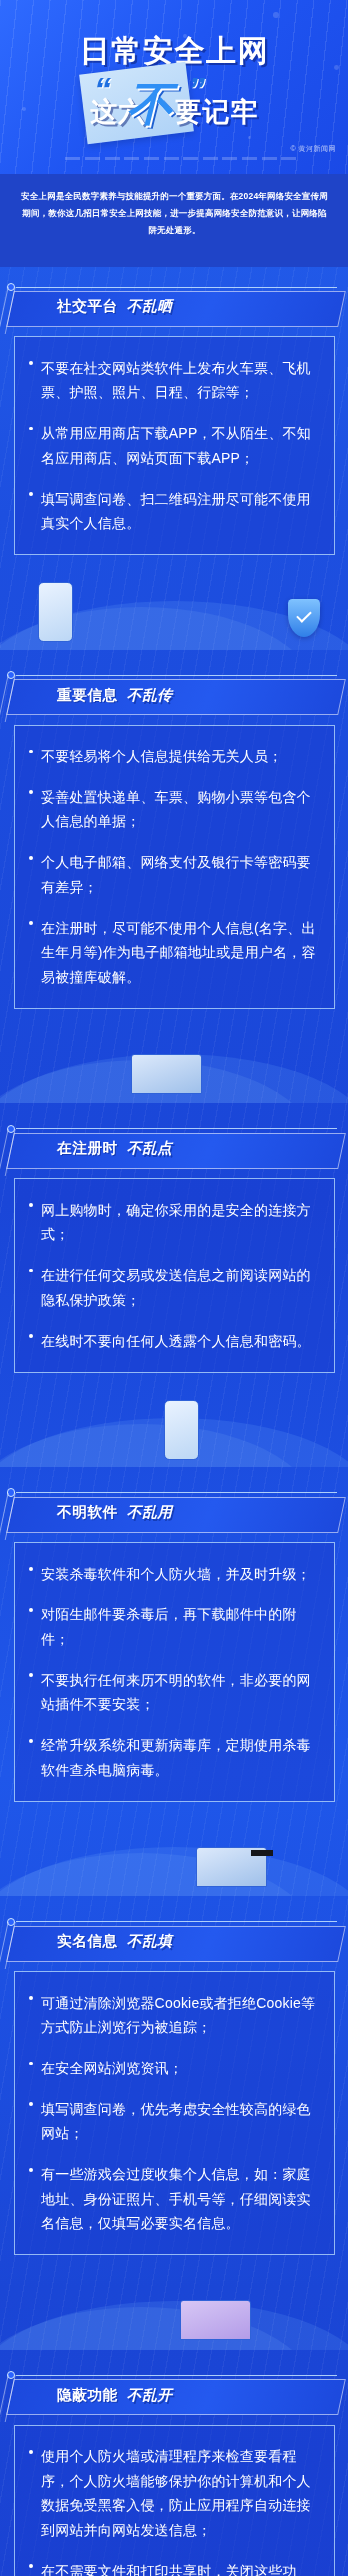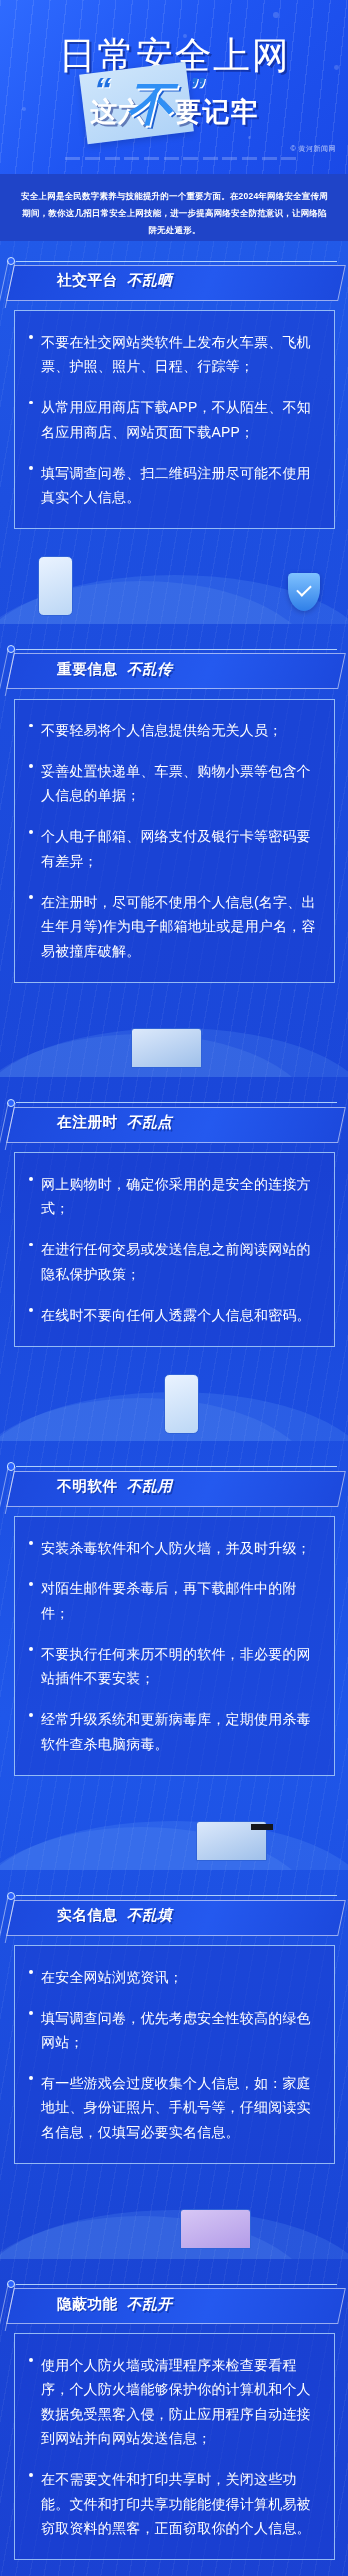--- a/index.html
+++ b/index.html
@@ -32,22 +32,22 @@
   .b2 { width: 3.8px; height: 3.8px; top: 34px; left: 183px; }
   .b3 { width: 4.9px; height: 4.9px; top: 65px; left: 334px; }
   .b4 { width: 3.3px; height: 3.3px; top: 136px; left: 248px; }
   .b5 { width: 4.4px; height: 4.4px; top: 107px; left: 22px; }
 
   .hero-title {
     position: absolute;
     top: 30.5px;
     left: 0; right: 0;
     text-align: center;
-    font-size: 37px;
-    font-weight: normal;
+    font-size: 30px;
+    font-weight: bold;
     letter-spacing: 1.6px;
     color: #ffffff;
     text-shadow: 2.2px 2.2px 0 rgba(10,30,120,0.55);
   }
   .hero-sub-wrap {
     position: absolute;
     top: 94px;
     left: 0; right: 0;
     text-align: center;
     height: 49px;
@@ -104,21 +104,21 @@
     letter-spacing: 0.5px;
   }
   .hero-bars { position: absolute; bottom: 8.7px; left: 0; width: 100%; height: 8.7px; }
   .hero-bars i {
     position: absolute; display:block; height: 3.8px; background: rgba(255,255,255,0.22);
   }
 
   
   .intro {
     background: #1f44c8;
-    padding: 14px 21px 2px;
+    padding: 14px 21px 28px;
     text-align: center;
   }
   .intro p {
     font-size: 8.5px;
     line-height: 2.0;
     font-weight: bold;
     color: #fff;
     letter-spacing: 0.2px;
   }
 
@@ -437,20 +437,21 @@
     <div class="sec-head">
       <span class="sec-dot"></span>
       <span class="sec-line"></span>
       <span class="sec-banner"></span>
       <div class="sec-title">
         <span class="plain">实名信息</span><span class="accent">不乱填</span>
       </div>
     </div>
     <div class="sec-body">
       <ul class="bullets">
+        <li>可通过清除浏览器Cookie或者拒绝Cookie等方式防止浏览行为被追踪；</li>
         <li>在安全网站浏览资讯；</li>
         <li>填写调查问卷，优先考虑安全性较高的绿色网站；</li>
         <li>有一些游戏会过度收集个人信息，如：家庭地址、身份证照片、手机号等，仔细阅读实名信息，仅填写必要实名信息。</li>
       </ul>
     </div>
     <div class="art">
       <span class="wave2"></span>
       <span class="wave"></span>
       <span class="laptop" style="left:180px;background:linear-gradient(160deg,#d7c7f5,#b39ce8);"></span>
       <span class="person p-a" style="left:125px;"><span class="head"></span><span class="body"></span></span>

